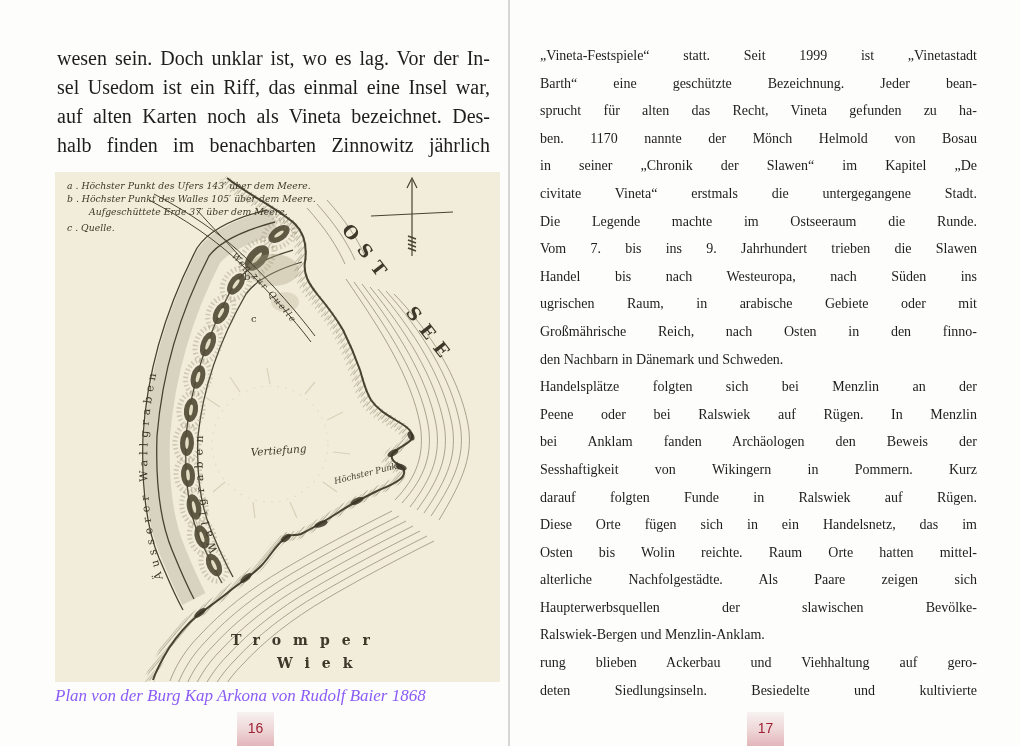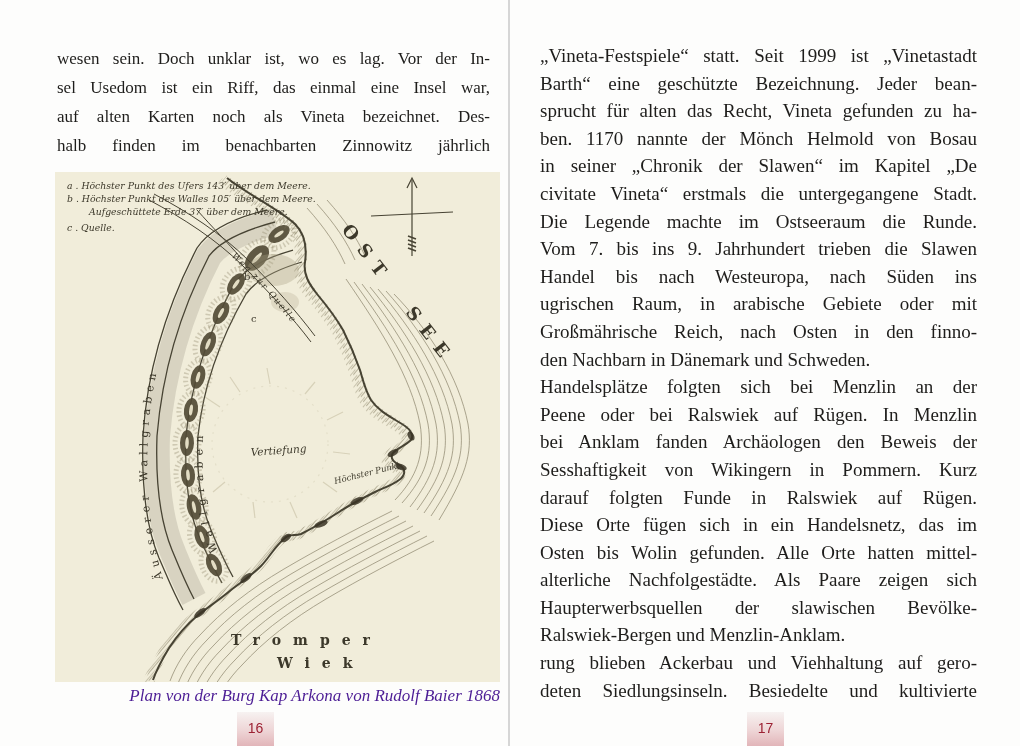--- a/index.html
+++ b/index.html
@@ -3,28 +3,28 @@
 <meta charset="utf-8">
 <style>
   html,body{margin:0;padding:0;background:#ffffff;}
   .spread{position:relative;width:1020px;height:746px;background:#fdfdfc;overflow:hidden;
           font-family:"Liberation Serif", serif;color:#1e1d1b;}
   .divider{position:absolute;left:508px;top:0;width:2px;height:746px;
            background:linear-gradient(to right,#e6e6e6,#c6c6c6,#e6e6e6);}
   .textblock{position:absolute;}
   .tb-left{left:57px;top:44px;width:433px;}
   .tb-right{left:540px;top:42px;width:437px;}
-  .pline{font-size:17px;line-height:29px;height:29px;overflow:hidden;
+  .pline{font-size:20px;line-height:29px;height:29px;overflow:hidden;
          text-align:justify;text-align-last:justify;}
-  .rline{font-size:19px;line-height:27.6px;height:27.6px;overflow:hidden;
+  .rline{font-size:14px;line-height:27.6px;height:27.6px;overflow:hidden;
          text-align:justify;text-align-last:justify;}
   .rline.short{text-align-last:left;}
   .mapwrap{position:absolute;left:55px;top:172px;width:513px;height:510px;}
-  .caption{position:absolute;left:55px;top:686px;width:445px;text-align:right;
-           font-style:italic;font-size:17px;color:#4c1d95;}
+  .caption{position:absolute;left:55px;top:686px;width:445px;text-align:left;
+           font-style:italic;font-size:17px;color:#8b5cf6;}
   .pagenum{position:absolute;top:712px;width:37px;height:34px;text-align:center;
            font-family:"Liberation Sans", sans-serif;font-size:14px;line-height:32px;
            color:#9c2133;background:linear-gradient(to bottom,#f7f2f1 0%,#eed5d6 55%,#e2b5b9 100%);}
   .pn-left{left:237px;}
   .pn-right{left:747px;}
   
   .ink{stroke:#474333;fill:none;}
   .mound-body{fill:#524b36;opacity:.92;}
   .mound-slit{fill:#e3ddc4;}
   .mound-halo{fill:none;stroke:#8c8366;stroke-width:5;opacity:.35;stroke-dasharray:1.5,2.5;}
@@ -266,21 +266,21 @@
       <div class="rline">Handel bis nach Westeuropa, nach Süden ins</div>
       <div class="rline">ugrischen Raum, in arabische Gebiete oder mit</div>
       <div class="rline">Großmährische Reich, nach Osten in den finno-</div>
       <div class="rline short">den Nachbarn in Dänemark und Schweden.</div>
       <div class="rline">Handelsplätze folgten sich bei Menzlin an der</div>
       <div class="rline">Peene oder bei Ralswiek auf Rügen. In Menzlin</div>
       <div class="rline">bei Anklam fanden Archäologen den Beweis der</div>
       <div class="rline">Sesshaftigkeit von Wikingern in Pommern. Kurz</div>
       <div class="rline">darauf folgten Funde in Ralswiek auf Rügen.</div>
       <div class="rline">Diese Orte fügen sich in ein Handelsnetz, das im</div>
-      <div class="rline">Osten bis Wolin gefunden. Alle Orte hatten mittel-</div>
+      <div class="rline">Osten bis Wolin reichte. Raum Orte hatten mittel-</div>
       <div class="rline">alterliche Nachfolgestädte. Als Paare zeigen sich</div>
       <div class="rline">Haupterwerbsquellen der slawischen Bevölke-</div>
       <div class="rline short">Ralswiek-Bergen und Menzlin-Anklam.</div>
       <div class="rline">rung blieben Ackerbau und Viehhaltung auf gero-</div>
       <div class="rline">deten Siedlungsinseln. Besiedelte und kultivierte</div>
     </div>
     <div class="pagenum pn-right">17</div>
   </div>
 
 </div>

